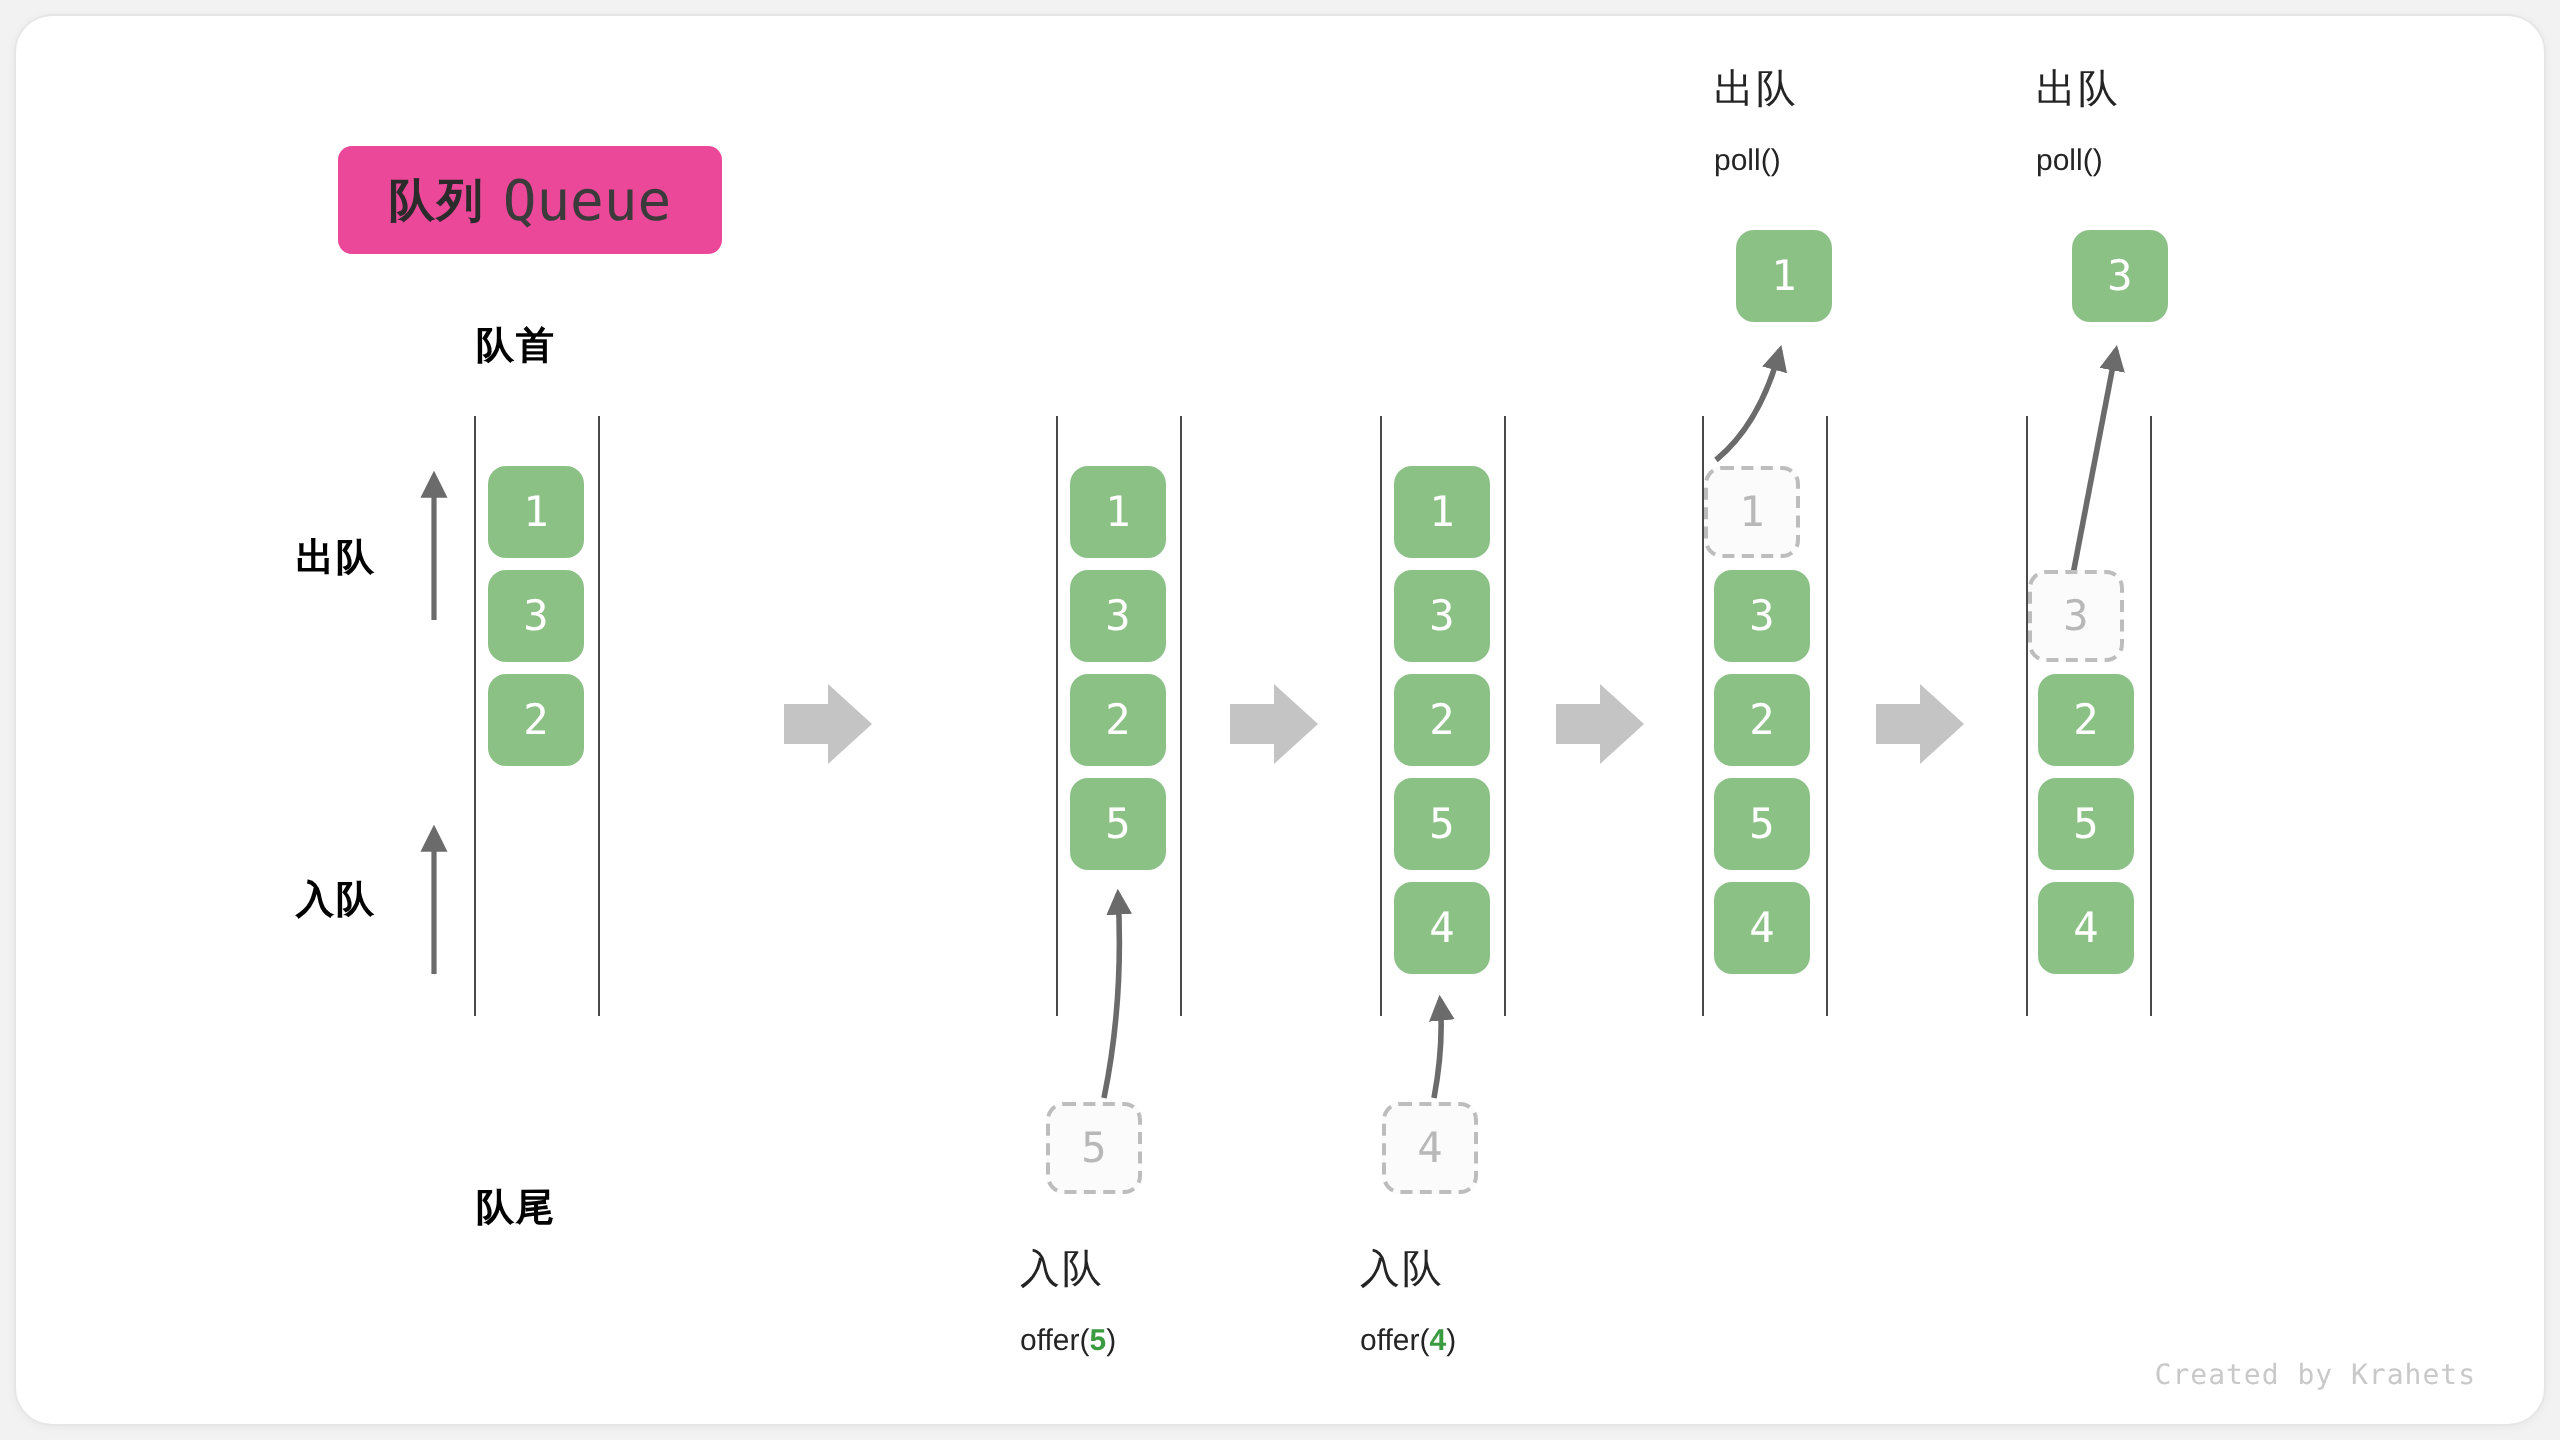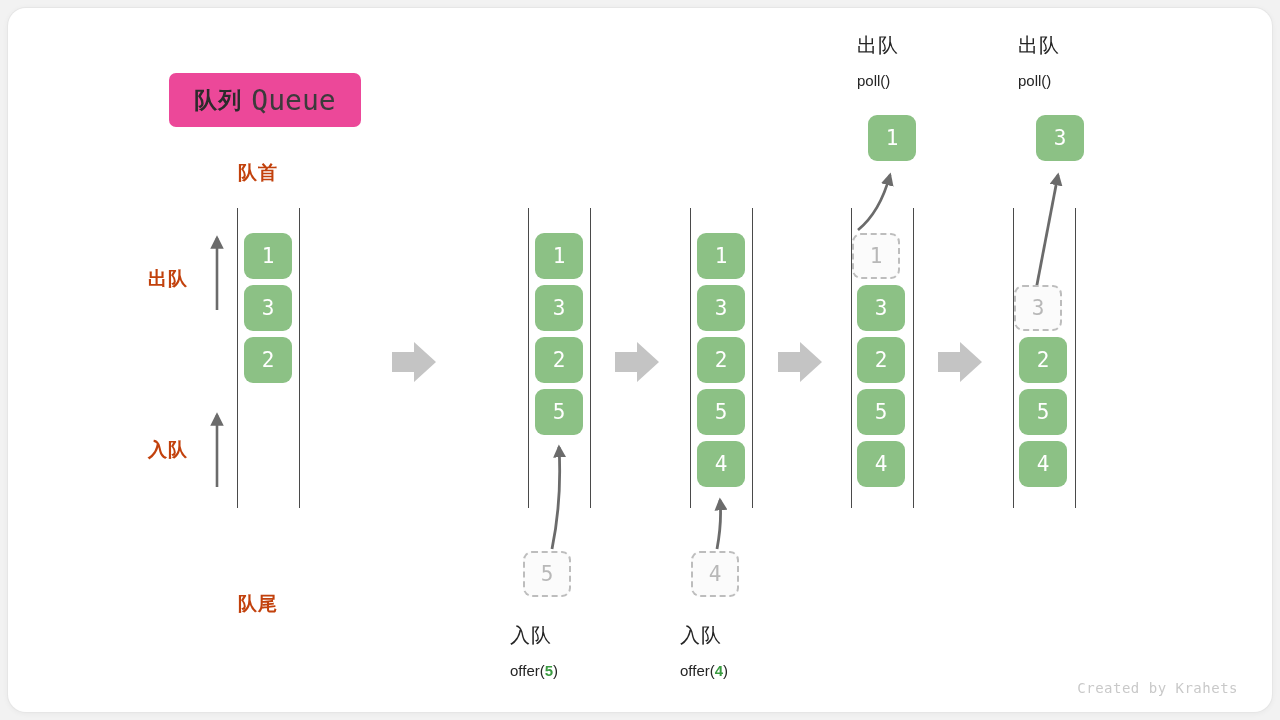--- a/index.html
+++ b/index.html
@@ -81,21 +81,21 @@
     background: #fbfbfb;
     border: 2px dashed #bdbdbd;
     color: #b8b8b8;
   }
 
   
   .lbl-cn {
     position: absolute;
     font-size: 19px;
     font-weight: bold;
-    color: #c2410c;
+    color: #000000;
     letter-spacing: 1px;
     white-space: nowrap;
   }
   .op-label {
     position: absolute;
     white-space: nowrap;
     line-height: 35px;
   }
   .op-label .cn {
     display: block;

